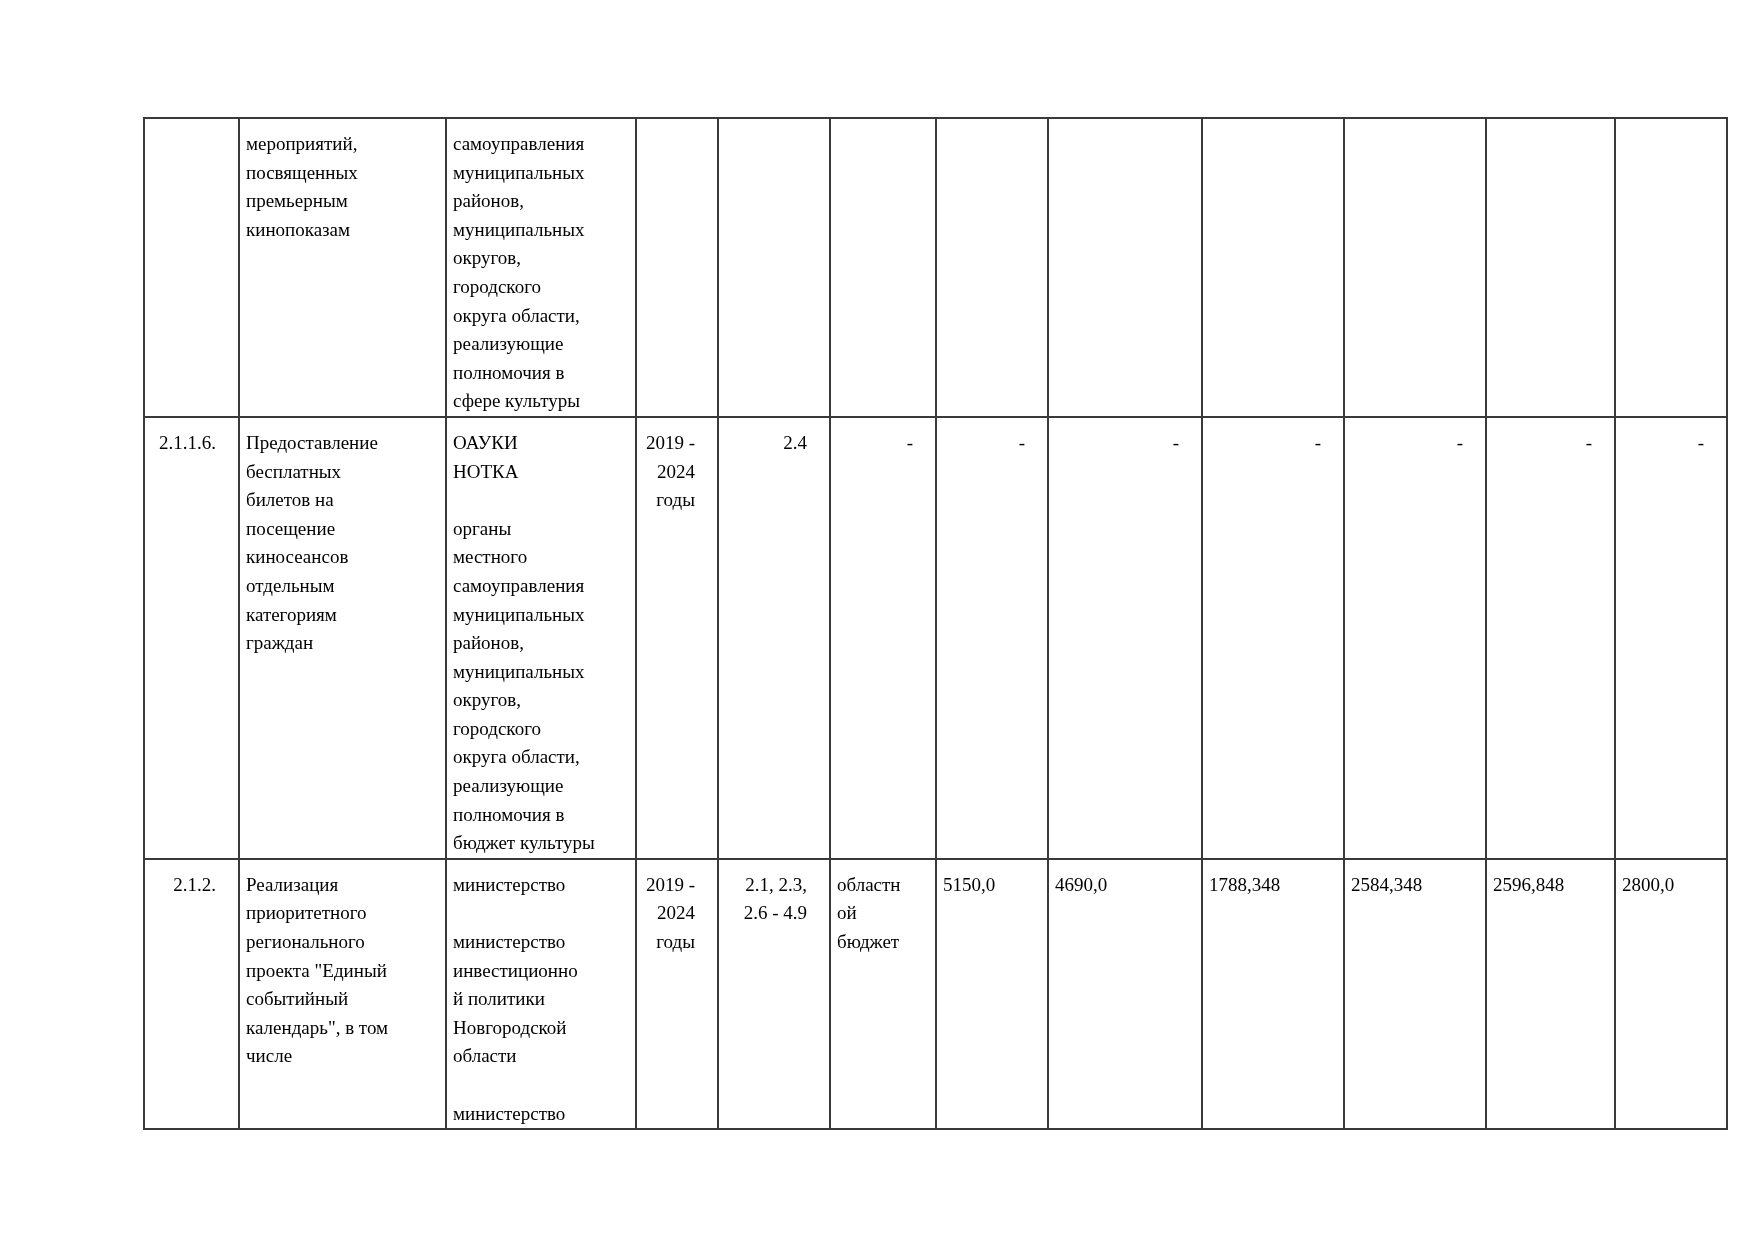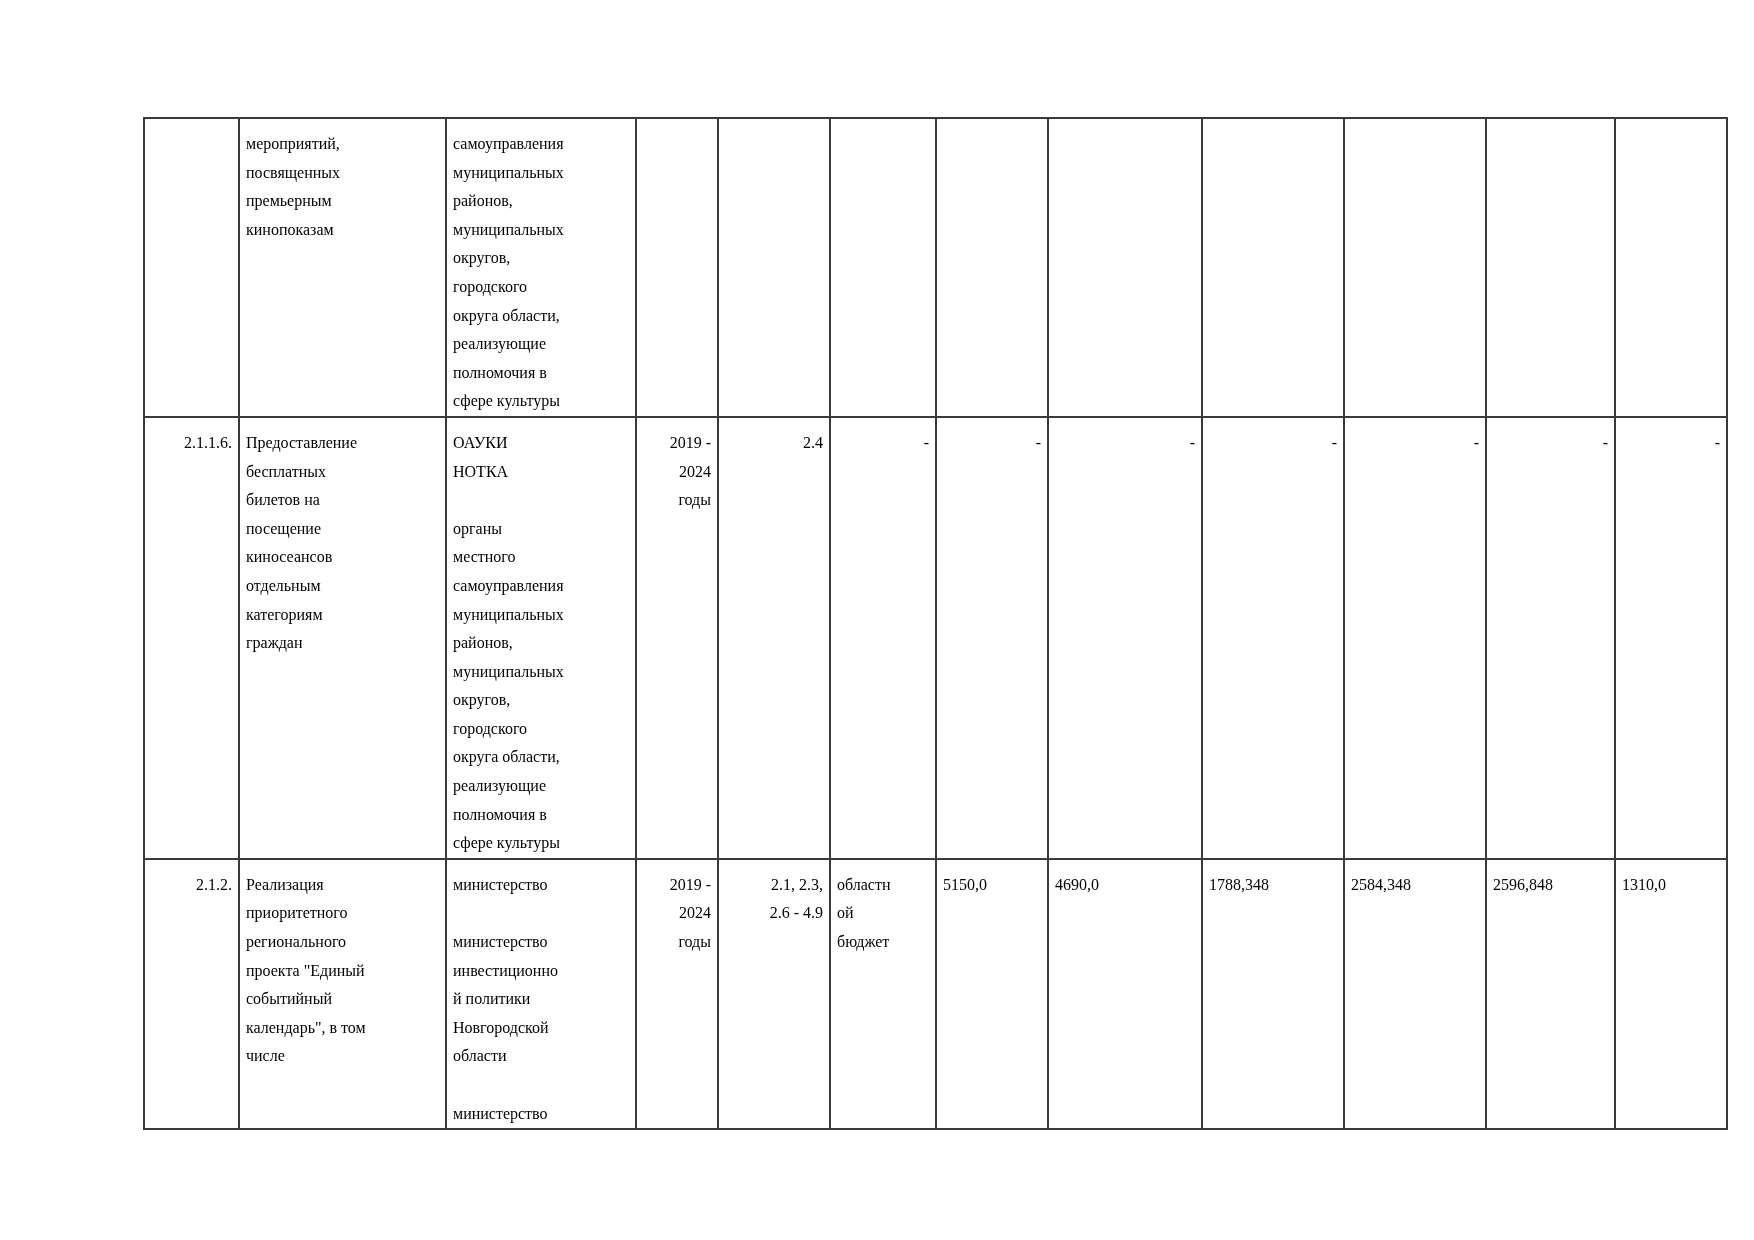--- a/index.html
+++ b/index.html
@@ -19,22 +19,22 @@
       position: absolute;
       left: 143px;
       top: 117px;
       border-collapse: collapse;
       table-layout: fixed;
       width: 1583px;
     }
     .doc-table td {
       border: 2px solid #3a3a3a;
       vertical-align: top;
-      padding: 11px 6px 0 6px;
-      font-size: 16px;
+      padding: 11px 22px 0 6px;
+      font-size: 19px;
       line-height: 28.6px;
       white-space: pre-line;
       overflow: hidden;
     }
     .doc-table td.c { text-align: right; }
     .doc-table td.l { text-align: left; }
     tr.r1 td { height: 298px; }
     tr.r2 td { height: 441px; }
     tr.r3 td { height: 268px; }
     .doc-table td { box-sizing: border-box; }
@@ -101,21 +101,21 @@
 местного
 самоуправления
 муниципальных
 районов,
 муниципальных
 округов,
 городского
 округа области,
 реализующие
 полномочия в
-сфере культуры</td>
+бюджет культуры</td>
       <td class="c">2019 -
 2024
 годы</td>
       <td class="c">2.4</td>
       <td class="c">-</td>
       <td class="c">-</td>
       <td class="c">-</td>
       <td class="c">-</td>
       <td class="c">-</td>
       <td class="c">-</td>
@@ -145,16 +145,16 @@
       <td class="c">2.1, 2.3,
 2.6 - 4.9</td>
       <td class="l">областн
 ой
 бюджет</td>
       <td class="l">5150,0</td>
       <td class="l">4690,0</td>
       <td class="l">1788,348</td>
       <td class="l">2584,348</td>
       <td class="l">2596,848</td>
-      <td class="l">1310,0</td>
+      <td class="l">2800,0</td>
     </tr>
   </tbody>
 </table>
 
 </body></html>

